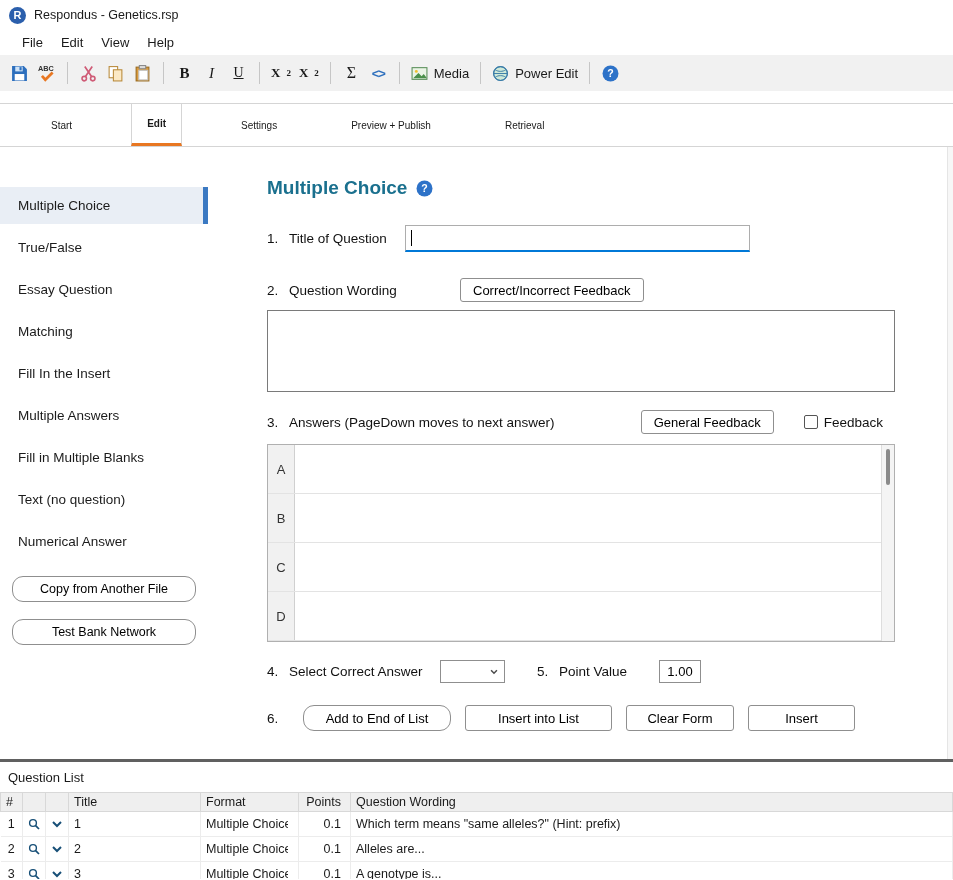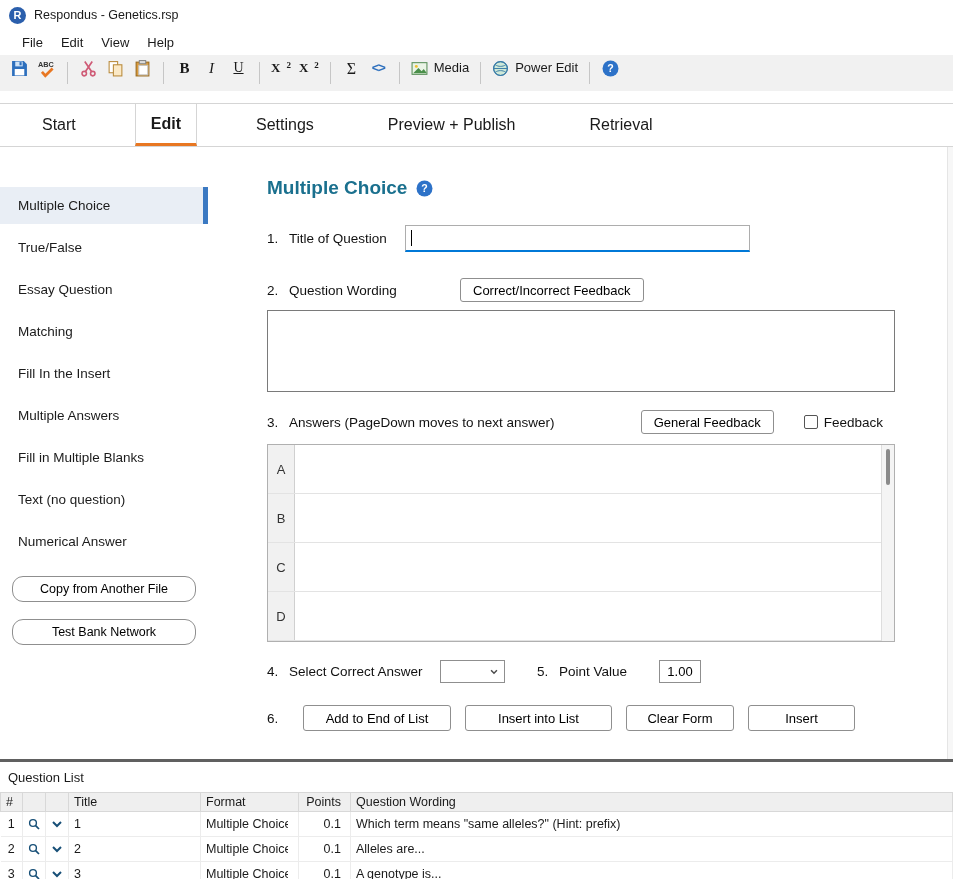--- a/index.html
+++ b/index.html
@@ -11,34 +11,34 @@
   .app-logo { width:17px; height:17px; border-radius:50%; background:#2b5fac; color:#fff;
     font-size:11px; font-weight:bold; display:grid; place-items:center; }
   .win-title { font-size:12.5px; }
 
   
   .menubar { height:25px; display:flex; align-items:center; padding-left:13px; }
   .menu-item { padding:3px 9px; font-size:13px; cursor:default; }
 
   
   .toolbar { height:36px; background:#f1f1f1; display:flex; align-items:center; padding-left:6px; }
-  .tb-btn { min-width:27px; height:27px; display:flex; align-items:flex-start; justify-content:center;
+  .tb-btn { min-width:27px; height:27px; display:flex; align-items:center; justify-content:center;
     gap:6px; padding:0 4px; cursor:default; }
   .tb-sep { width:1px; height:22px; background:#c6c6c6; margin:0 7px; }
   .tb-serif { font-family:"Liberation Serif", serif; font-size:15px; }
   .b { font-weight:bold; } .i { font-style:italic; } .u { text-decoration:underline; font-size:14px; }
   .scr { font-size:13px; font-weight:bold; }
   .scr sub, .scr sup { font-size:9px; }
   .sigma { font-family:"Liberation Serif", serif; font-size:16px; }
   .src { color:#2d6fbd; font-weight:bold; letter-spacing:-1px; }
   .tb-label { font-size:13px; }
 
   
   .tabstrip { margin-top:12px; height:44px; border-top:1px solid #d5d5d5; border-bottom:1px solid #d5d5d5;
-    display:flex; align-items:stretch; padding-left:27px; font-size:16px; }
+    display:flex; align-items:stretch; padding-left:36px; font-size:10px; }
   .tab { display:flex; align-items:center; padding:0 15px; margin-right:44px; cursor:default; }
   .tab.active { background:#fff; border-left:1px solid #d5d5d5; border-right:1px solid #d5d5d5;
     border-bottom:3px solid #e87722; font-weight:bold; }
 
   
   .main { display:flex; height:612px; position:relative; }
   .main-scroll { position:absolute; right:0; top:0; bottom:0; width:6px; background:#f7f7f7; border-left:1px solid #e5e5e5; }
 
   .sidebar { width:245px; padding-top:40px; flex:none; }
   .side-item { height:37px; line-height:37px; padding-left:18px; width:208px; margin-bottom:5px;
@@ -94,21 +94,21 @@
   .step4 .lbl4 { width:140px; }
   .select-box { width:65px; height:23px; border:1px solid #8f8f8f; background:#fff; margin-left:11px;
     display:flex; align-items:center; justify-content:flex-end; padding-right:5px; }
   .lbl5wrap { display:flex; align-items:center; margin-left:32px; }
   .lbl5 { width:76px; }
   .point-input { width:42px; height:23px; border:1px solid #8f8f8f; text-align:center;
     font:13px "Liberation Sans", sans-serif; outline:none; margin-left:24px; }
 
   .step6 { margin-top:22px; gap:14px; }
   .step6 .btn { height:26px; }
-  .btn-w1 { width:148px; } .btn-w2 { width:147px; } .btn-w3 { width:108px; } .btn-w4 { width:107px; }
+  .btn-w1 { width:148px;border-radius:11px; } .btn-w2 { width:147px; } .btn-w3 { width:108px; } .btn-w4 { width:107px; }
 
   
   .splitter { height:3px; background:#606060; }
   .qlist { height:117px; background:#fff; overflow:hidden; }
   .qlist-title { padding:8px 0 7px 8px; font-size:13px; }
   table { width:100%; border-collapse:collapse; table-layout:fixed; font-size:12.5px; }
   th { background:#efefef; border:1px solid #d8d8d8; font-weight:normal; text-align:left;
     padding:2px 5px; height:16px; }
   td { height:25px; border-bottom:1px solid #ececec; border-right:1px solid #ececec;
     padding:0 5px; white-space:nowrap; overflow:hidden; }

